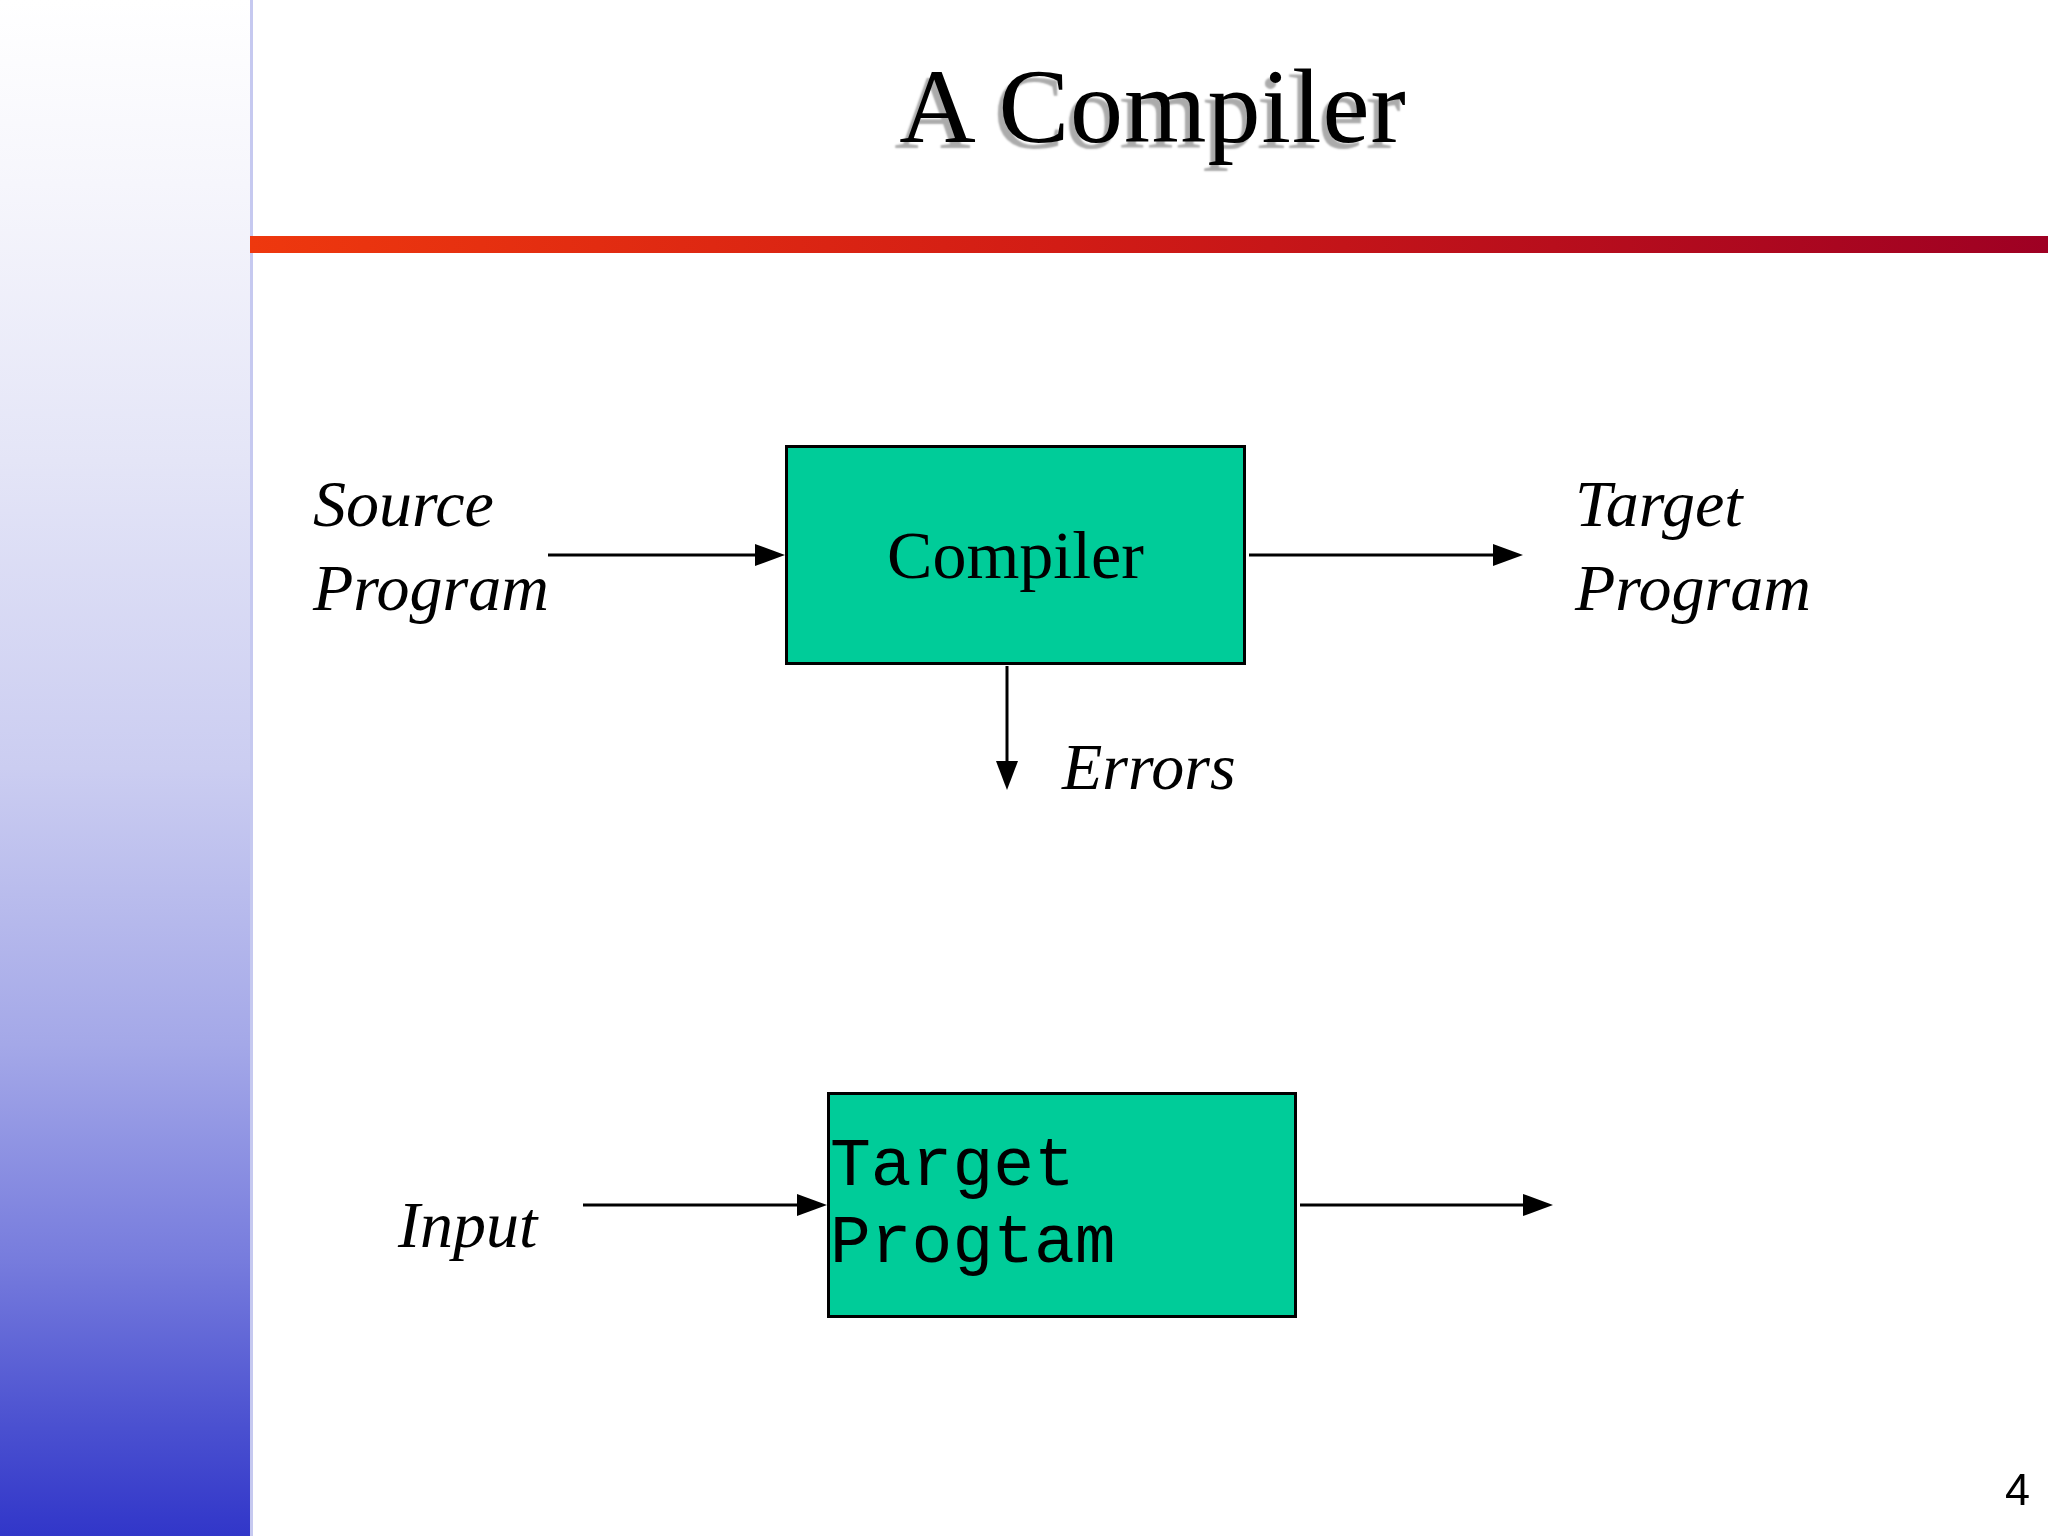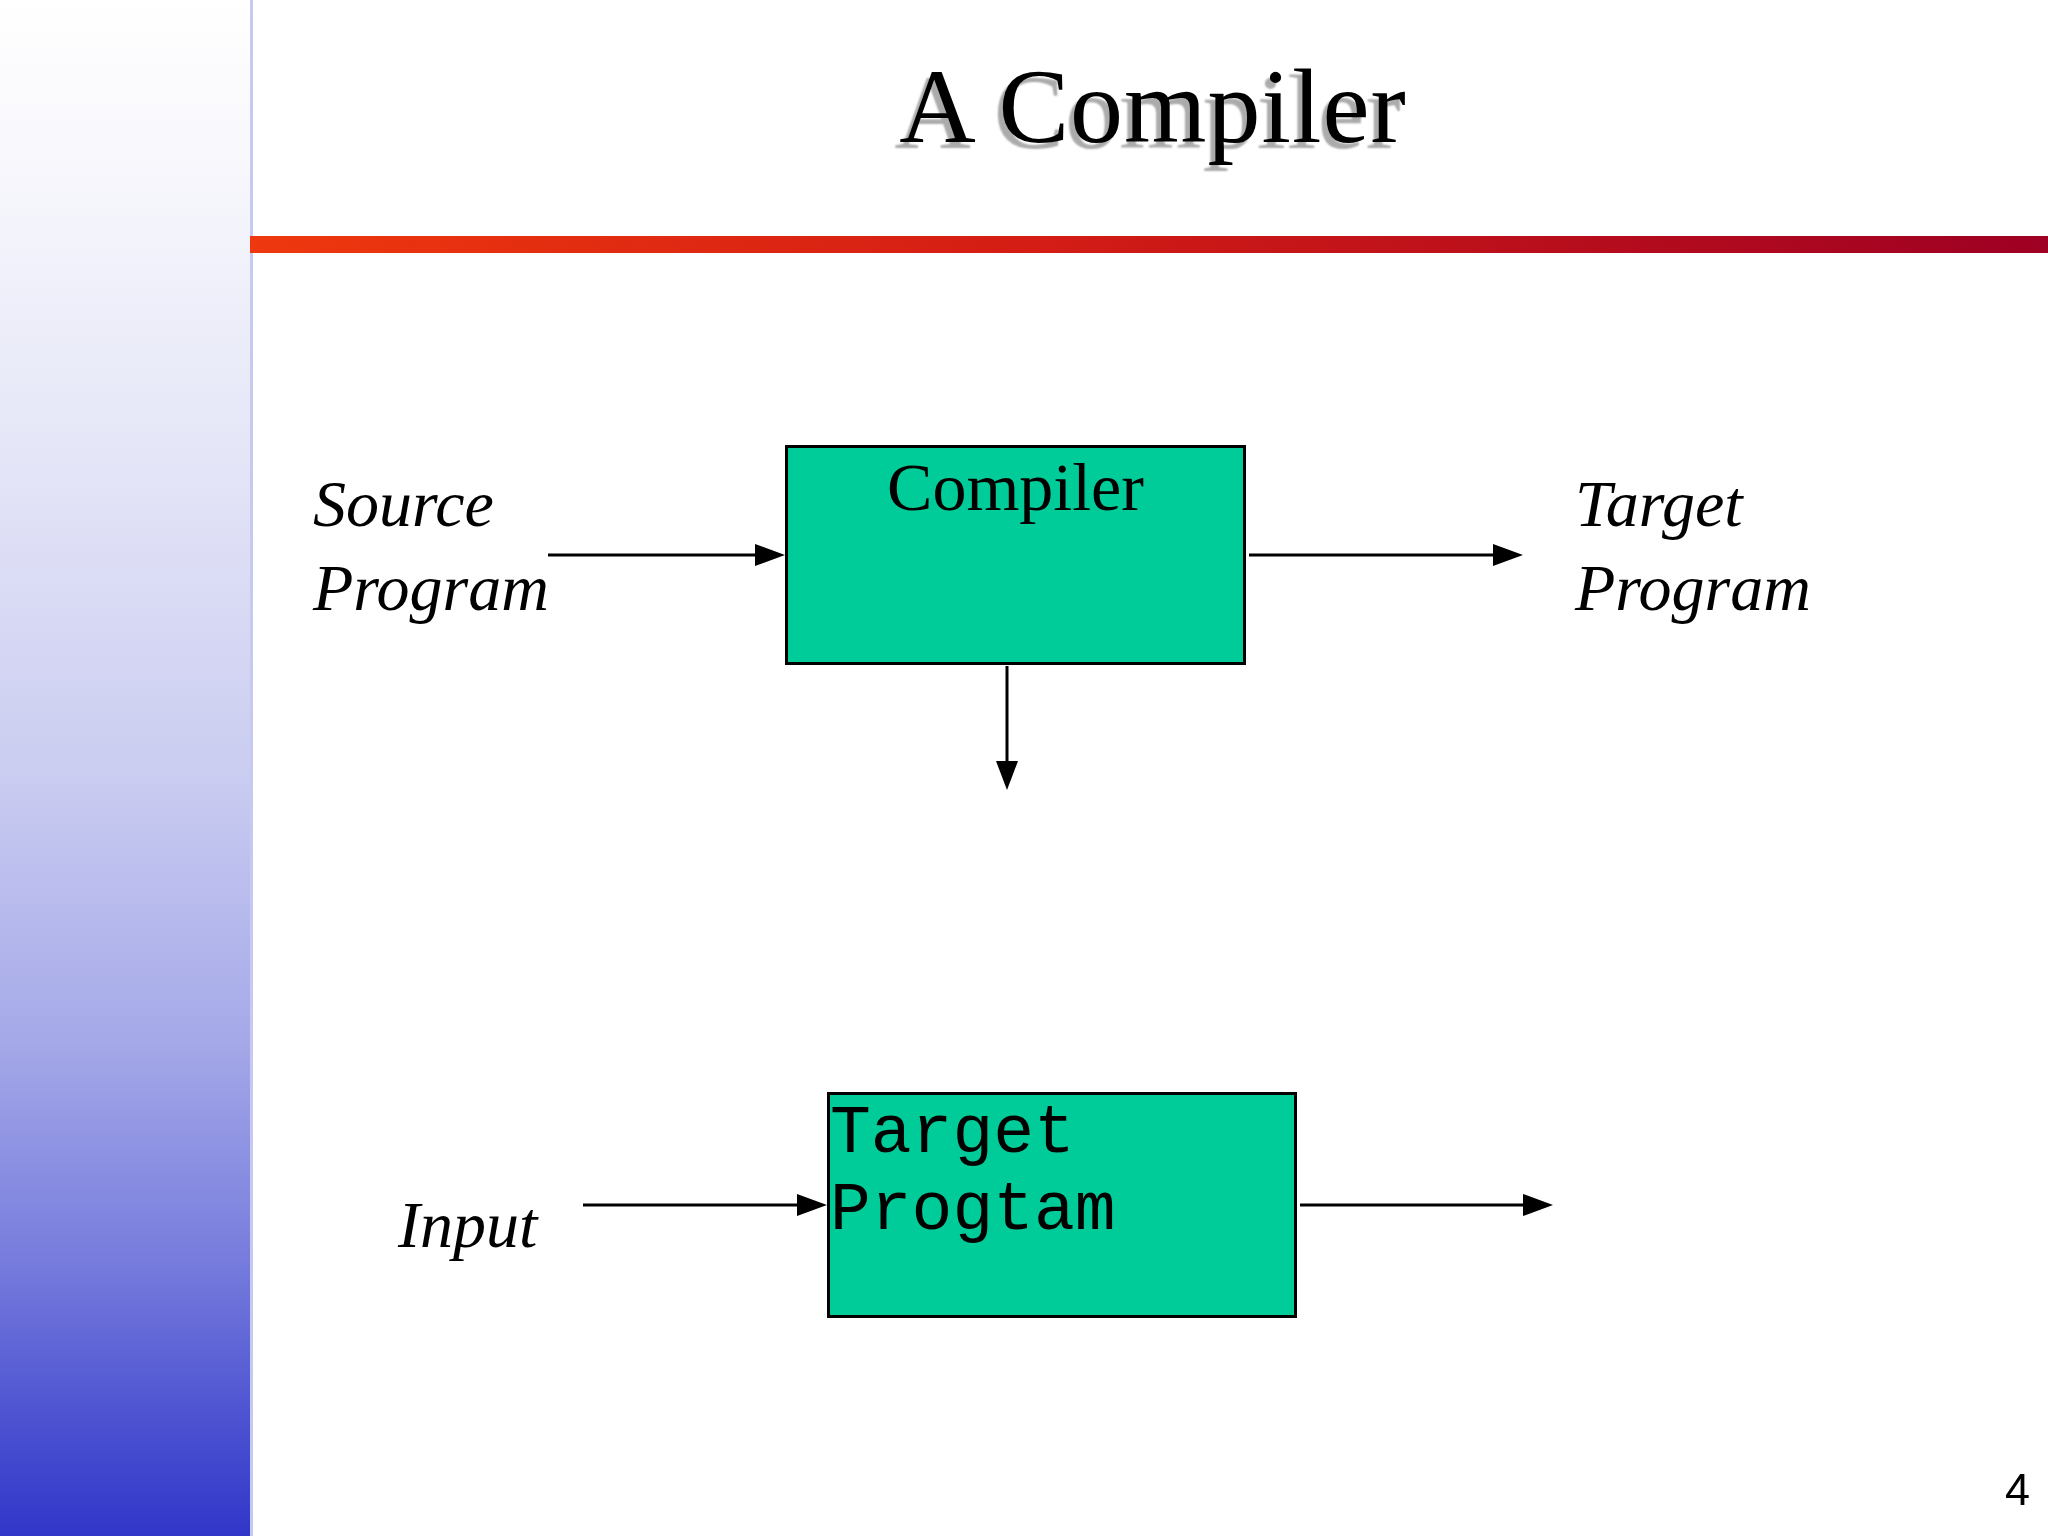--- a/index.html
+++ b/index.html
@@ -51,20 +51,21 @@
     width: 1798px; height: 17px;
     background: linear-gradient(to right, #ee380e 0%, #d21c15 45%, #9e0023 100%);
   }
 
   
   .box {
     position: absolute;
     background: #00cc99;
     border: 3px solid #000000;
     display: flex;
+    align-items: center;
     justify-content: center;
     font-size: 68px;
     box-sizing: border-box;
   }
   .box.compiler { left: 785px; top: 445px; width: 461px; height: 220px; }
   .box.execution { left: 827px; top: 1092px; width: 470px; height: 226px; font-family: Liberation Mono, monospace; }
 
   
   .label {
     position: absolute;
@@ -135,20 +136,21 @@
   <div class="label source">Source
 Program</div>
 
   <div class="box compiler">
     <span>Compiler</span>
   </div>
 
   <div class="label target">Target
 Program</div>
 
+  <div class="label errors">Errors</div>
 
   <div class="label input">Input</div>
 
   <div class="box execution">
     <span>Target Progtam</span>
   </div>
 
 
   <div class="page-number">4</div>
 

